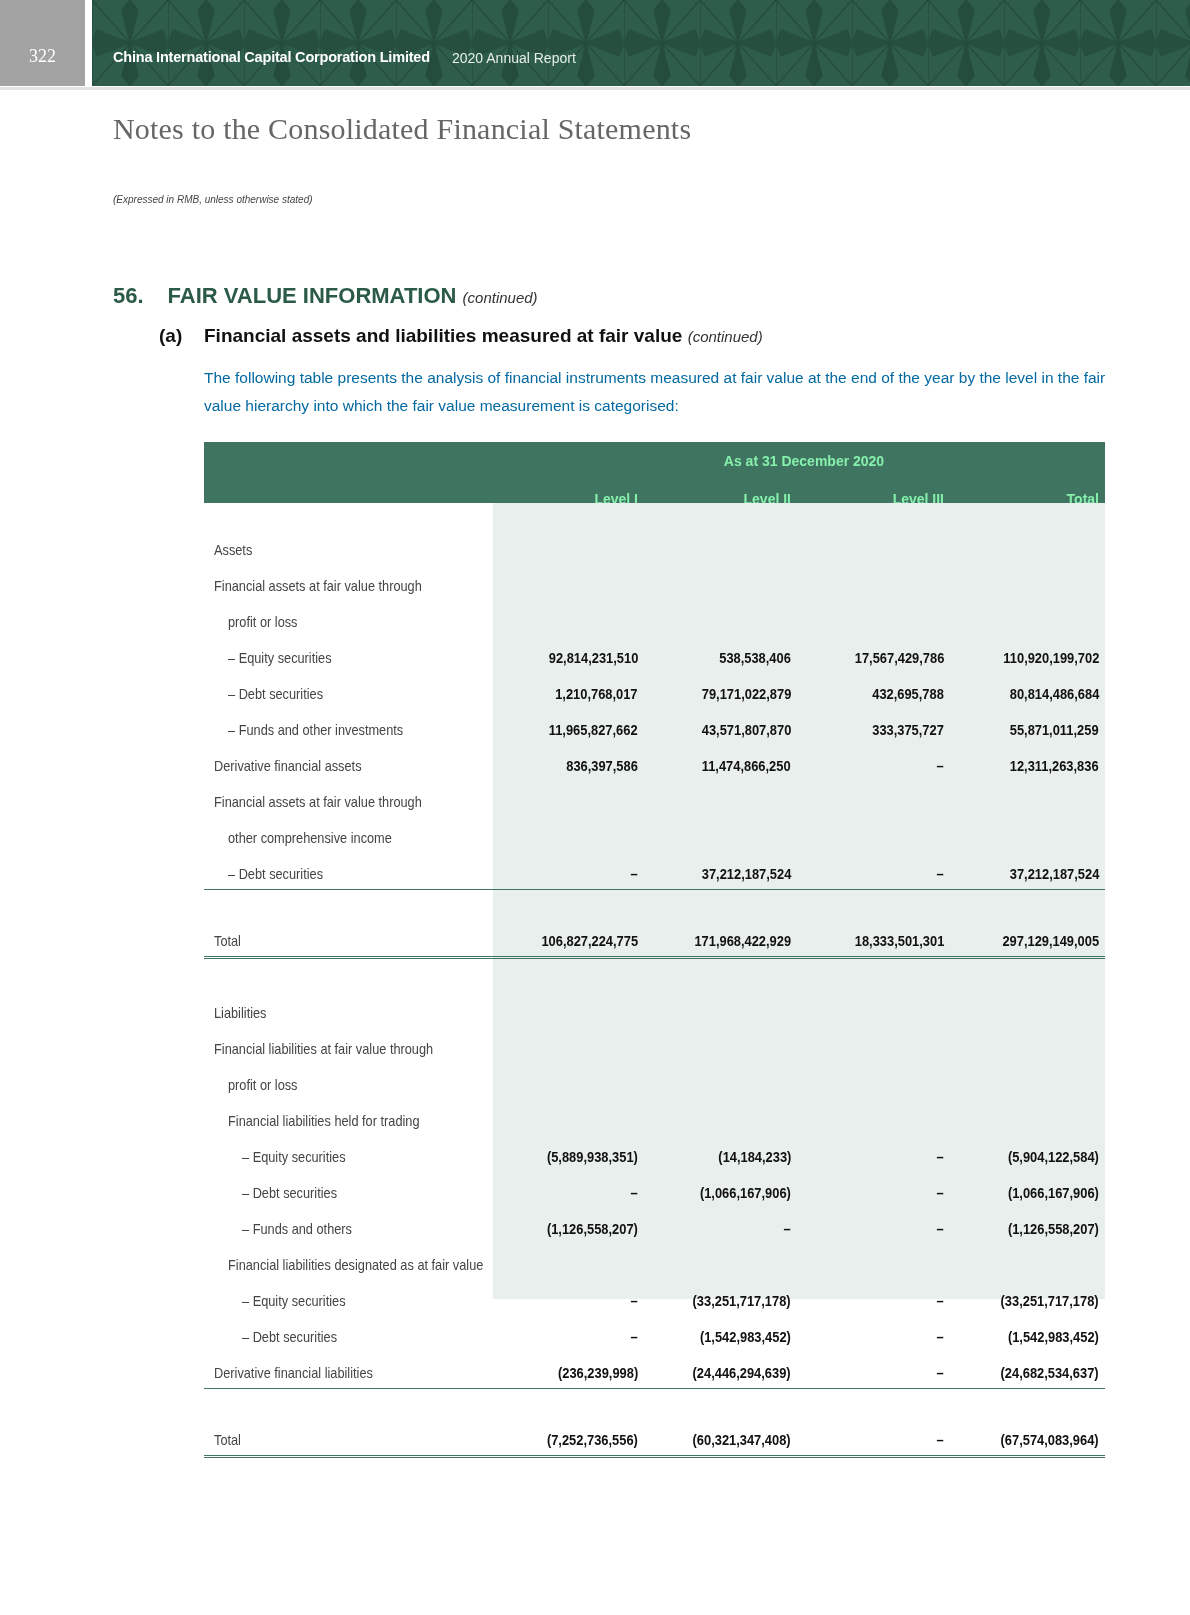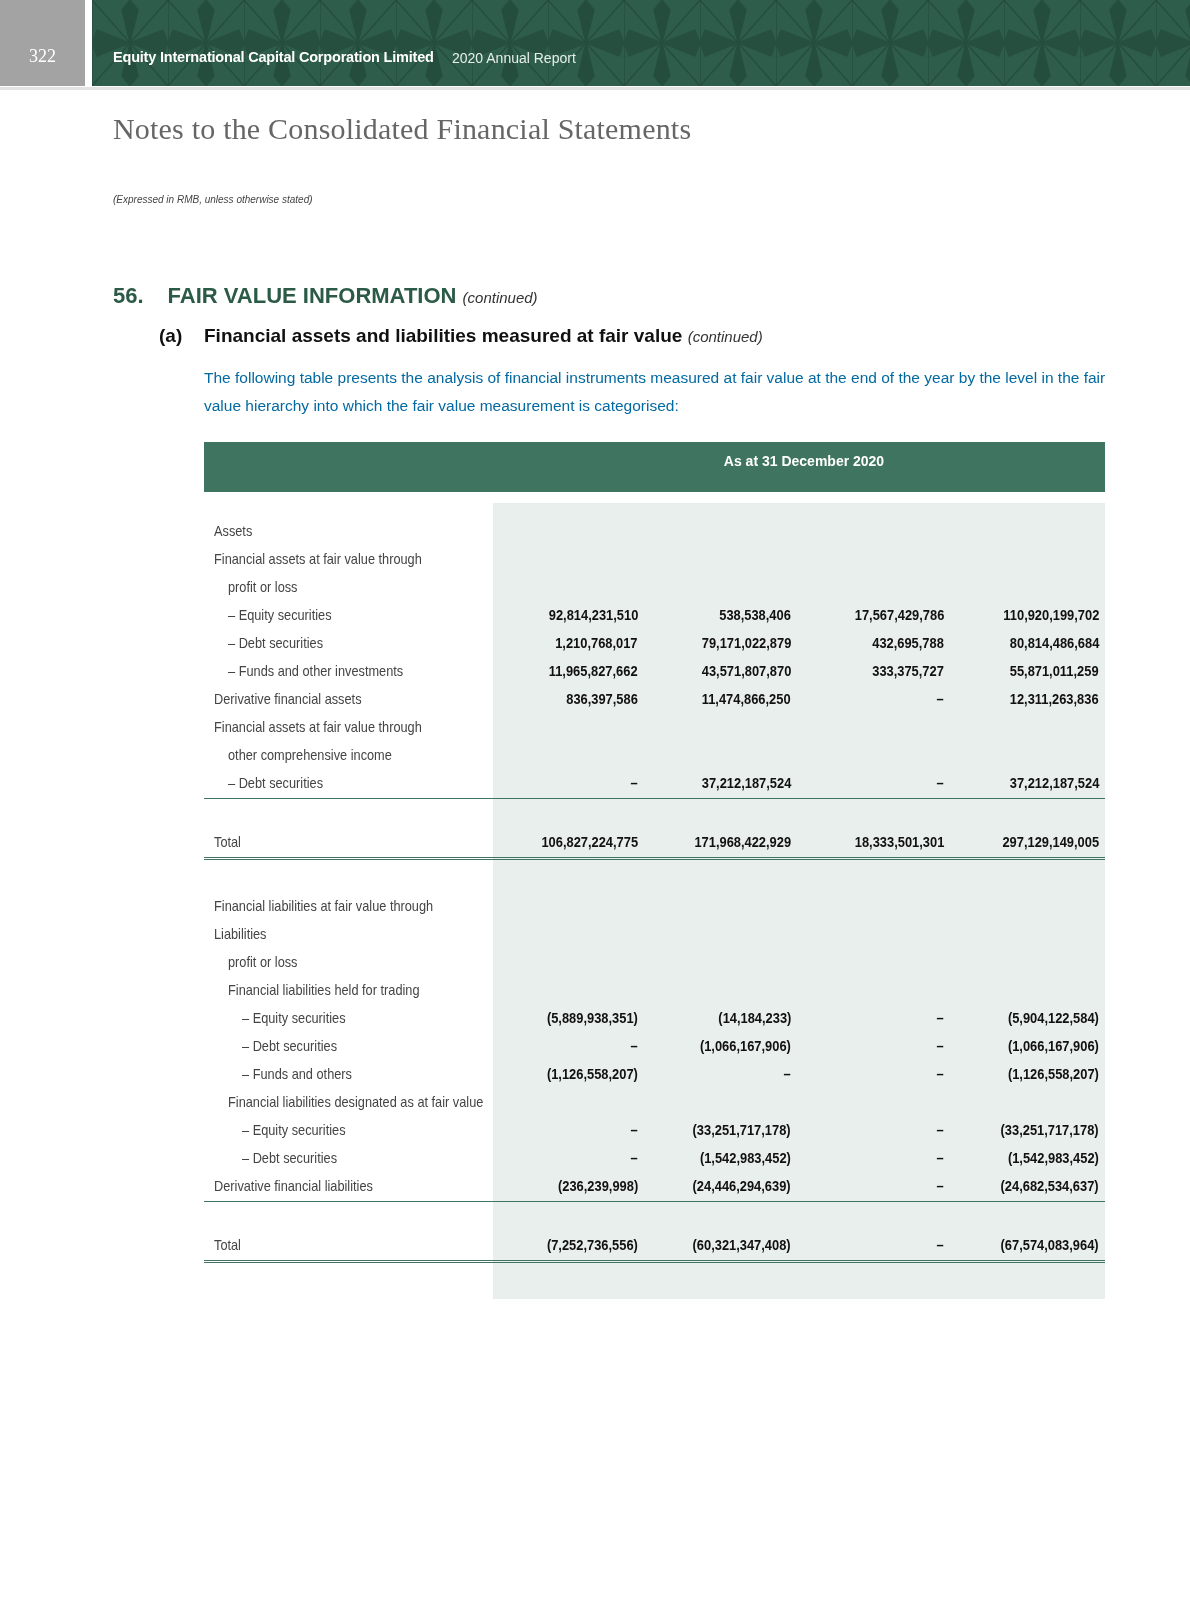--- a/index.html
+++ b/index.html
@@ -20,26 +20,26 @@
 
   .section-title { position: absolute; left: 113px; top: 283px; font-size: 22px; font-weight: bold; color: #2b5a47; }
   .section-title .num { margin-right: 24px; }
   .section-title .cont { font-size: 15px; font-weight: normal; font-style: italic; color: #333; }
   .sub-title { position: absolute; left: 159px; top: 325px; font-size: 19px; font-weight: bold; color: #111; }
   .sub-title .lbl { display: inline-block; width: 45px; }
   .sub-title .cont { font-size: 15px; font-weight: normal; font-style: italic; color: #333; }
   .intro { position: absolute; left: 204px; top: 364px; width: 910px; font-size: 15.5px; line-height: 28px; color: #0369a1; }
 
   .table-wrap { position: absolute; left: 204px; top: 442px; width: 901px; }
-  .thead { position: relative; height: 50px; background: #3f7560; color: #ffffff; font-weight: bold; font-size: 14px; }
+  .thead { position: relative; height: 61px; background: #3f7560; color: #86efac; font-weight: bold; font-size: 14px; }
   .thead .period { position: absolute; left: 500px; top: 11px; width: 200px; text-align: center; }
   .thead .col { position: absolute; top: 49px; text-align: right; }
   .shade { position: absolute; left: 289px; top: 61px; width: 612px; background: #e9efed; }
   .rows { position: relative; }
-  .row { position: relative; height: 28px; font-size: 14px; }
+  .row { position: relative; height: 28px; font-size: 14px; margin-top: 8px; }
   .row .label { position: absolute; top: 5px; color: #444; font-size: 14.5px; transform: scaleX(0.88); transform-origin: left; white-space: nowrap; }
   .row .val { position: absolute; top: 5px; text-align: right; font-weight: bold; color: #111; font-size: 14px; transform: scaleX(0.92); transform-origin: right; white-space: nowrap; }
   .v1 { right: 467px; } .v2 { right: 314px; } .v3 { right: 161px; } .v4 { right: 6px; }
   .c1 { right: 467px; } .c2 { right: 314px; } .c3 { right: 161px; } .c4 { right: 6px; }
   .rule { position: relative; height: 1px; background: #3f7560; }
   .rule.double { height: 3px; border-top: 1px solid #3f7560; border-bottom: 1px solid #3f7560; background: transparent; }
   .spacer { height: 28px; position: relative; }
 </style>
 </head>
 <body>
@@ -59,21 +59,21 @@
             <polygon points="38,43 71,30 76,43 71,56" opacity="0.9"></polygon>
             <line x1="0" y1="0" x2="76" y2="86" fill="none"></line>
             <line x1="76" y1="0" x2="0" y2="86" fill="none"></line>
             <line x1="0" y1="0" x2="0" y2="86" fill="none"></line>
           </g>
         </pattern>
       </defs>
       <rect width="1100" height="86" fill="url(#pat)" opacity="0.75"></rect>
     </svg>
   </div>
-  <div class="banner-company">Equity International Capital Corporation Limited</div>
+  <div class="banner-company">China International Capital Corporation Limited</div>
   <div class="banner-report">2020 Annual Report</div>
   <div class="banner-underline"></div>
 </div>
 
 <div class="page-title">Notes to the Consolidated Financial Statements</div>
 <div class="expressed">(Expressed in RMB, unless otherwise stated)</div>
 
 <div class="section-title">
   <span class="num">56.</span><span>FAIR VALUE INFORMATION</span>
   <span class="cont">(continued)</span>
@@ -172,28 +172,28 @@
       <div class="row">
         <span class="label" style="left: 10px;">Total</span>
         <span class="val v1">106,827,224,775</span>
         <span class="val v2">171,968,422,929</span>
         <span class="val v3">18,333,501,301</span>
         <span class="val v4">297,129,149,005</span>
       </div>
       <div class="rule double"></div>
       <div class="spacer" style="height: 33px;"></div>
       <div class="row">
+        <span class="label" style="left: 10px;">Liabilities</span>
+        <span class="val v1"></span>
+        <span class="val v2"></span>
+        <span class="val v3"></span>
+        <span class="val v4"></span>
+      </div>
+      <div class="row">
         <span class="label" style="left: 10px;">Financial liabilities at fair value through</span>
-        <span class="val v1"></span>
-        <span class="val v2"></span>
-        <span class="val v3"></span>
-        <span class="val v4"></span>
-      </div>
-      <div class="row">
-        <span class="label" style="left: 10px;">Liabilities</span>
         <span class="val v1"></span>
         <span class="val v2"></span>
         <span class="val v3"></span>
         <span class="val v4"></span>
       </div>
       <div class="row">
         <span class="label" style="left: 24px;">profit or loss</span>
         <span class="val v1"></span>
         <span class="val v2"></span>
         <span class="val v3"></span>

